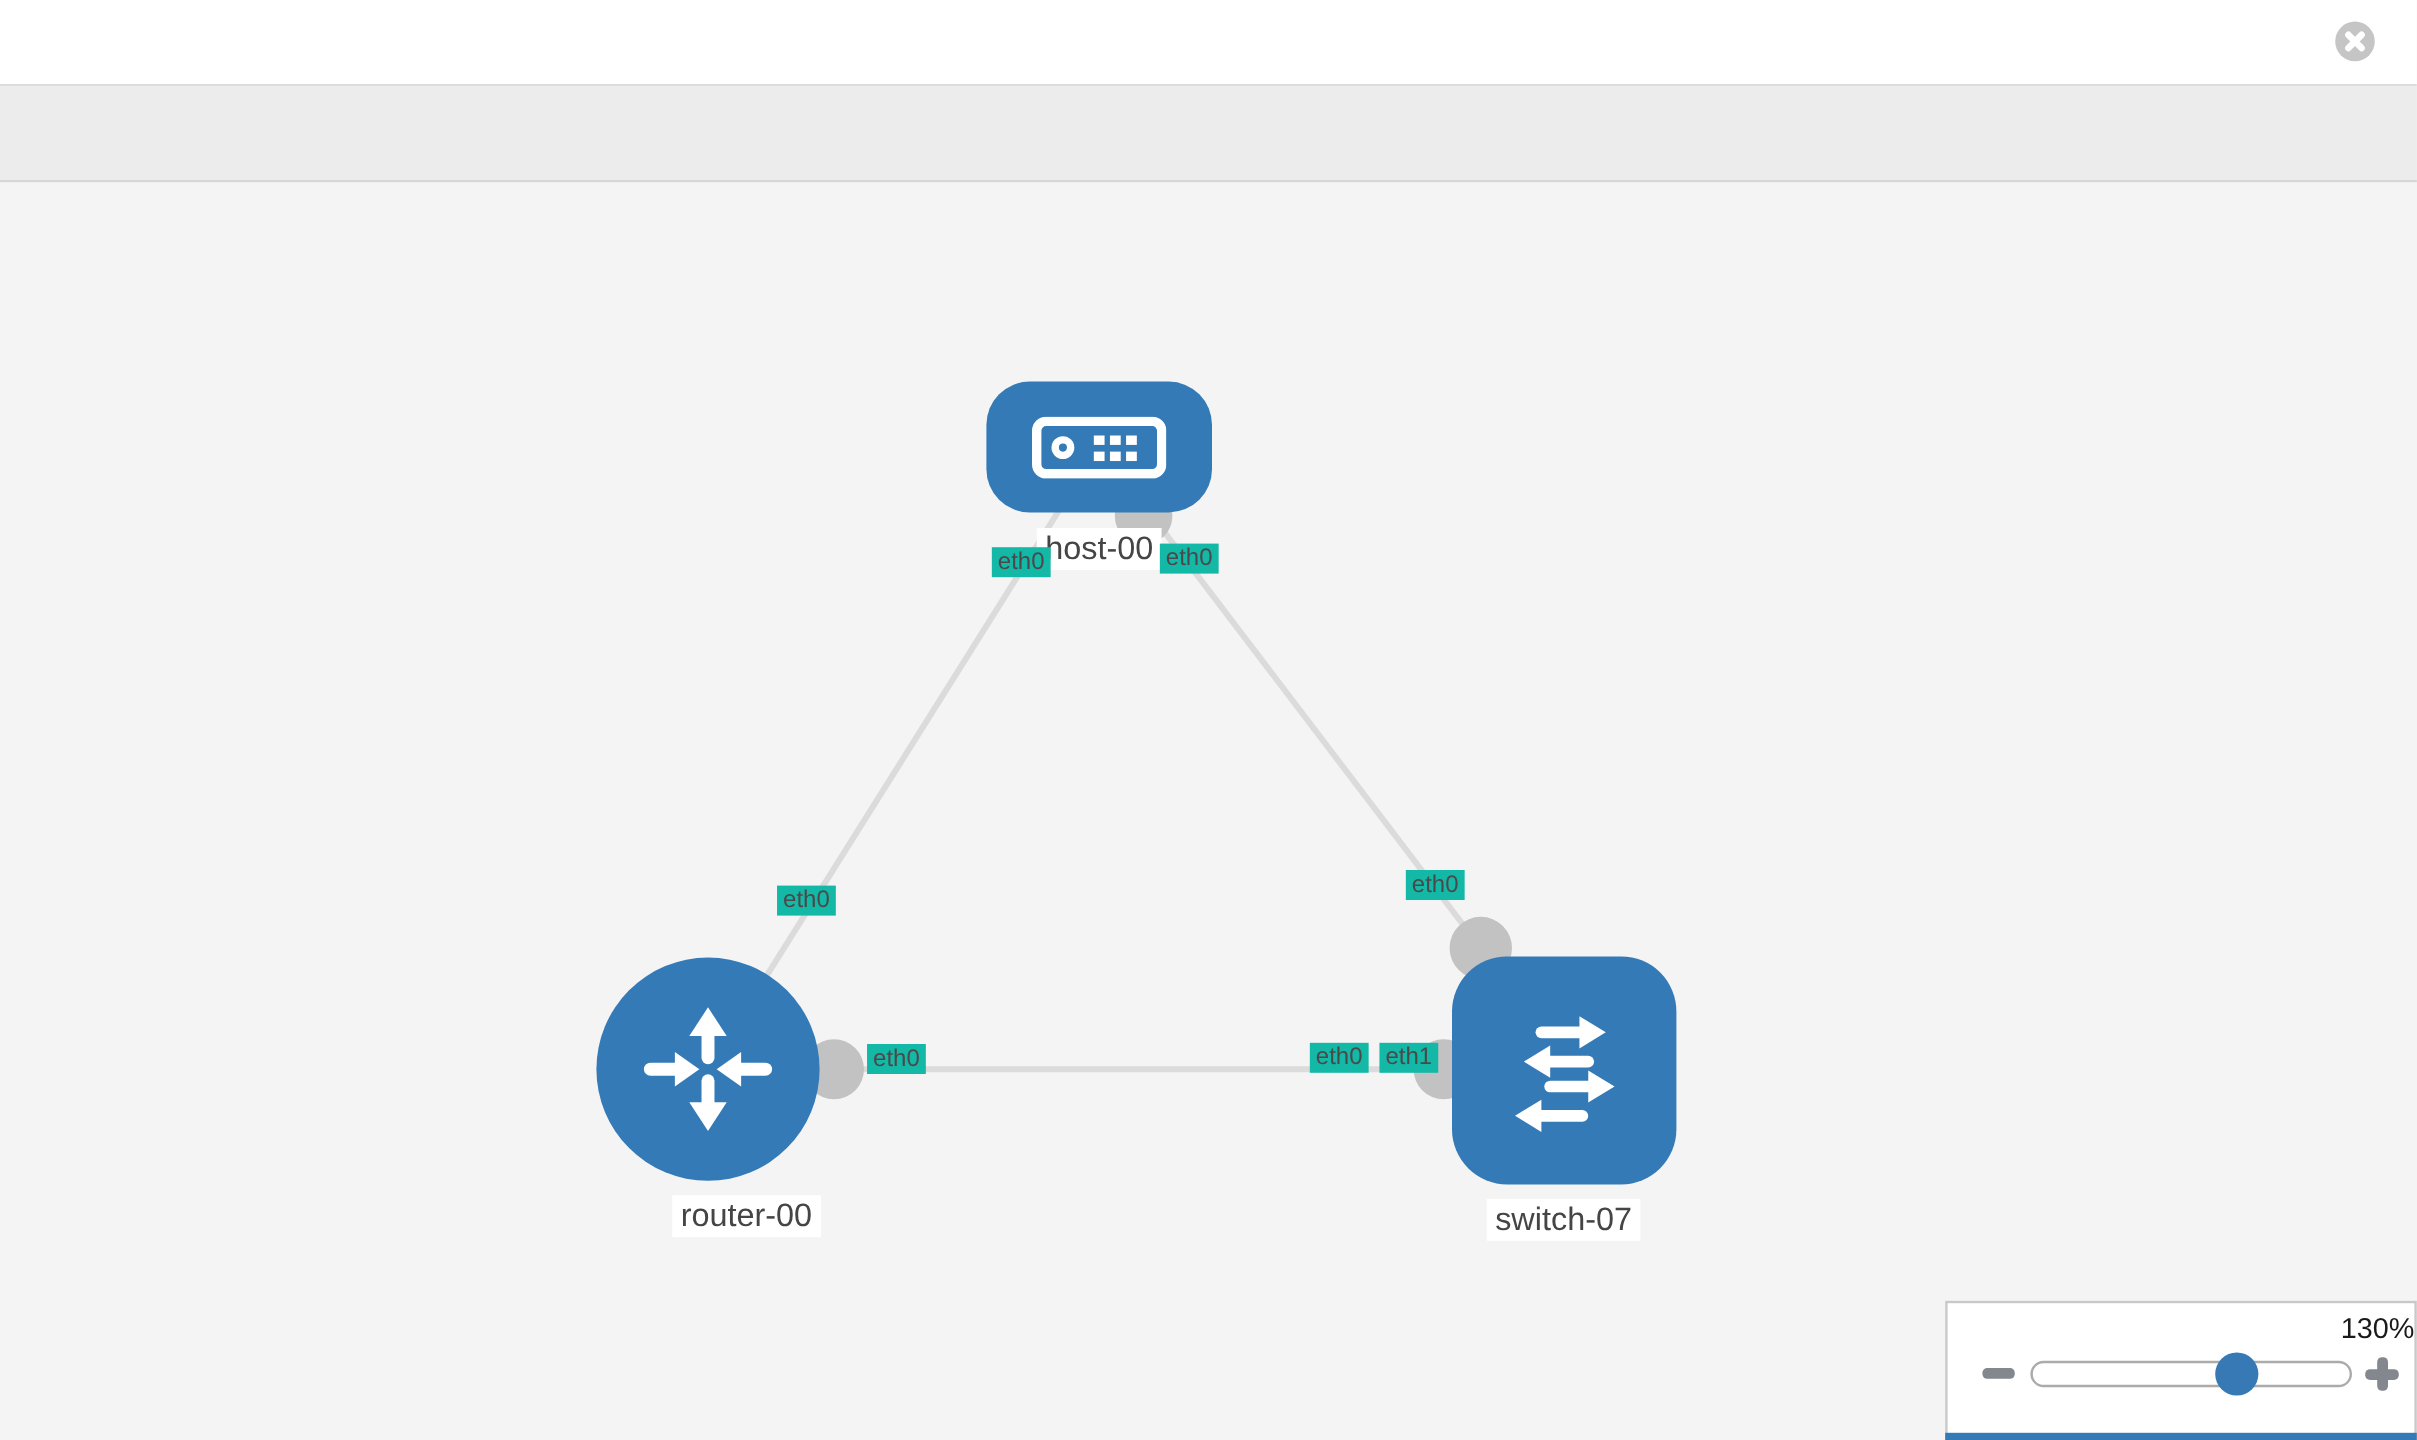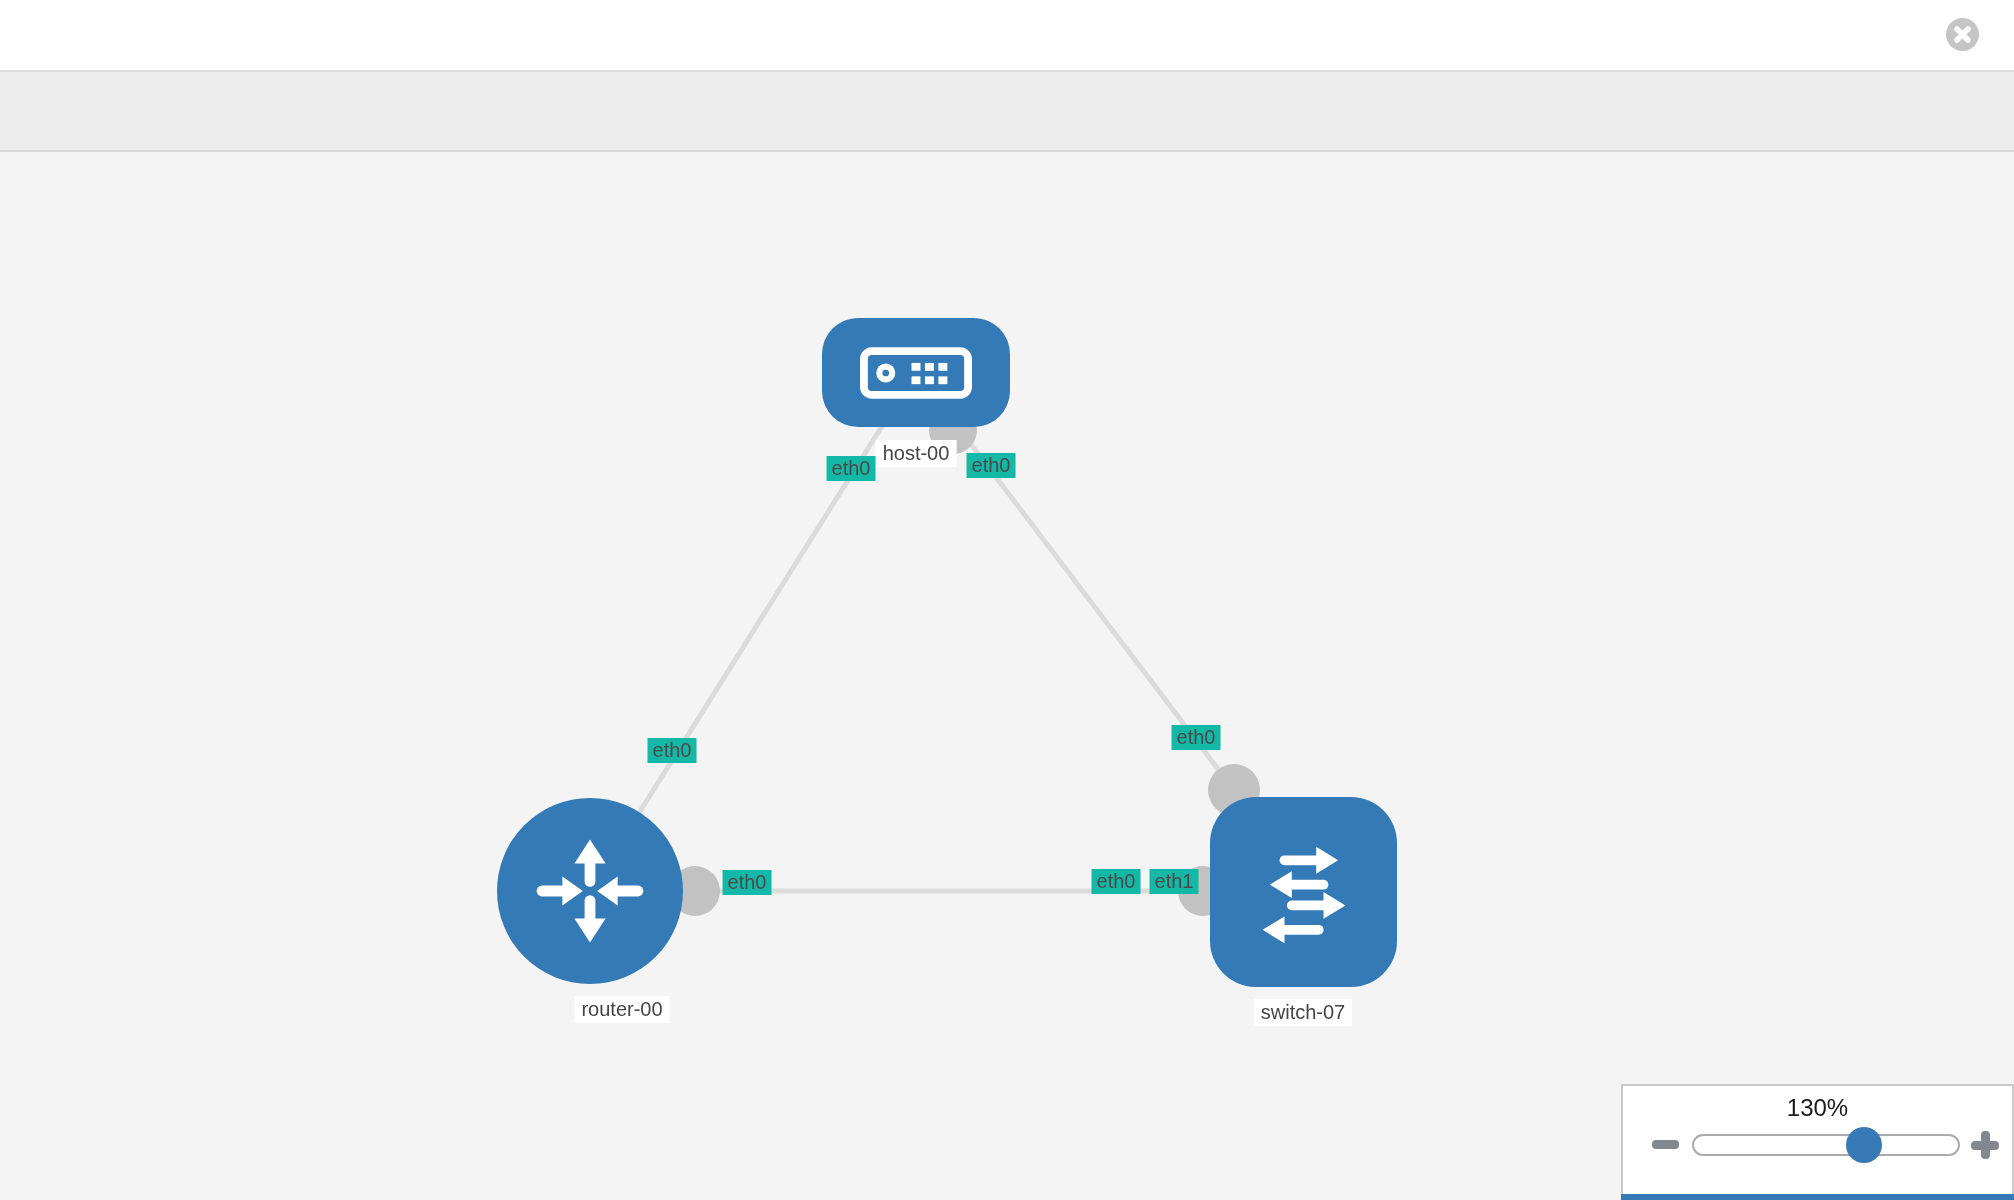--- a/index.html
+++ b/index.html
@@ -38,31 +38,31 @@
   #links-layer { position:absolute; left:0; top:0; width:2014px; height:1200px;
     z-index:1; pointer-events:none; }
 
   .node { position:absolute; z-index:2; background:#337ab7;
     display:flex; align-items:center; justify-content:center; cursor:pointer; }
   #node-host   { left:822px; top:318px; width:188px; height:109px; border-radius:36px; }
   #node-router { left:497px; top:798px; width:186px; height:186px; border-radius:50%; }
   #node-switch { left:1210px; top:797px; width:187px; height:190px; border-radius:46px; }
 
   .node-label { position:absolute; z-index:3; transform:translateX(-50%);
-    background:#ffffff; color:#454545; font-size:20px; padding:2px 7px;
+    background:#ffffff; color:#454545; font-size:27px; padding:2px 7px;
     white-space:nowrap; }
   .eth-label { position:absolute; z-index:3; transform:translateX(-50%);
     background:#14b8a6; color:#4a4a4a; font-size:20px; padding:1px 5px;
     white-space:nowrap; }
   .eth-over { z-index:4; }
 
   
   #zoom-panel { position:absolute; left:1621px; top:1084px; width:393px; height:116px;
     background:#ffffff; border:2px solid #c9c9c9; z-index:5; }
-  #zoom-level { position:absolute; left:0; top:8px; width:100%; text-align:center;
+  #zoom-level { position:absolute; left:0; top:8px; width:100%; text-align:right;
     font-size:24px; color:#1a1a1a; }
   #zoom-out { position:absolute; left:26px; top:48px; width:34px; height:22px;
     background:none; border:none; cursor:pointer; }
   #zoom-out .hbar { position:absolute; left:3px; top:6px; width:27px; height:9px;
     border-radius:4px; background:#83878e; }
   #zoom-track { position:absolute; left:69px; top:48px; width:268px; height:22px;
     border:2px solid #ababab; border-radius:12px; background:#ffffff; cursor:pointer; }
   #zoom-knob { position:absolute; left:223px; top:41px; width:36px; height:36px;
     border-radius:50%; background:#3679b5; cursor:grab; }
   #zoom-in { position:absolute; left:344px; top:41px; width:36px; height:36px;

